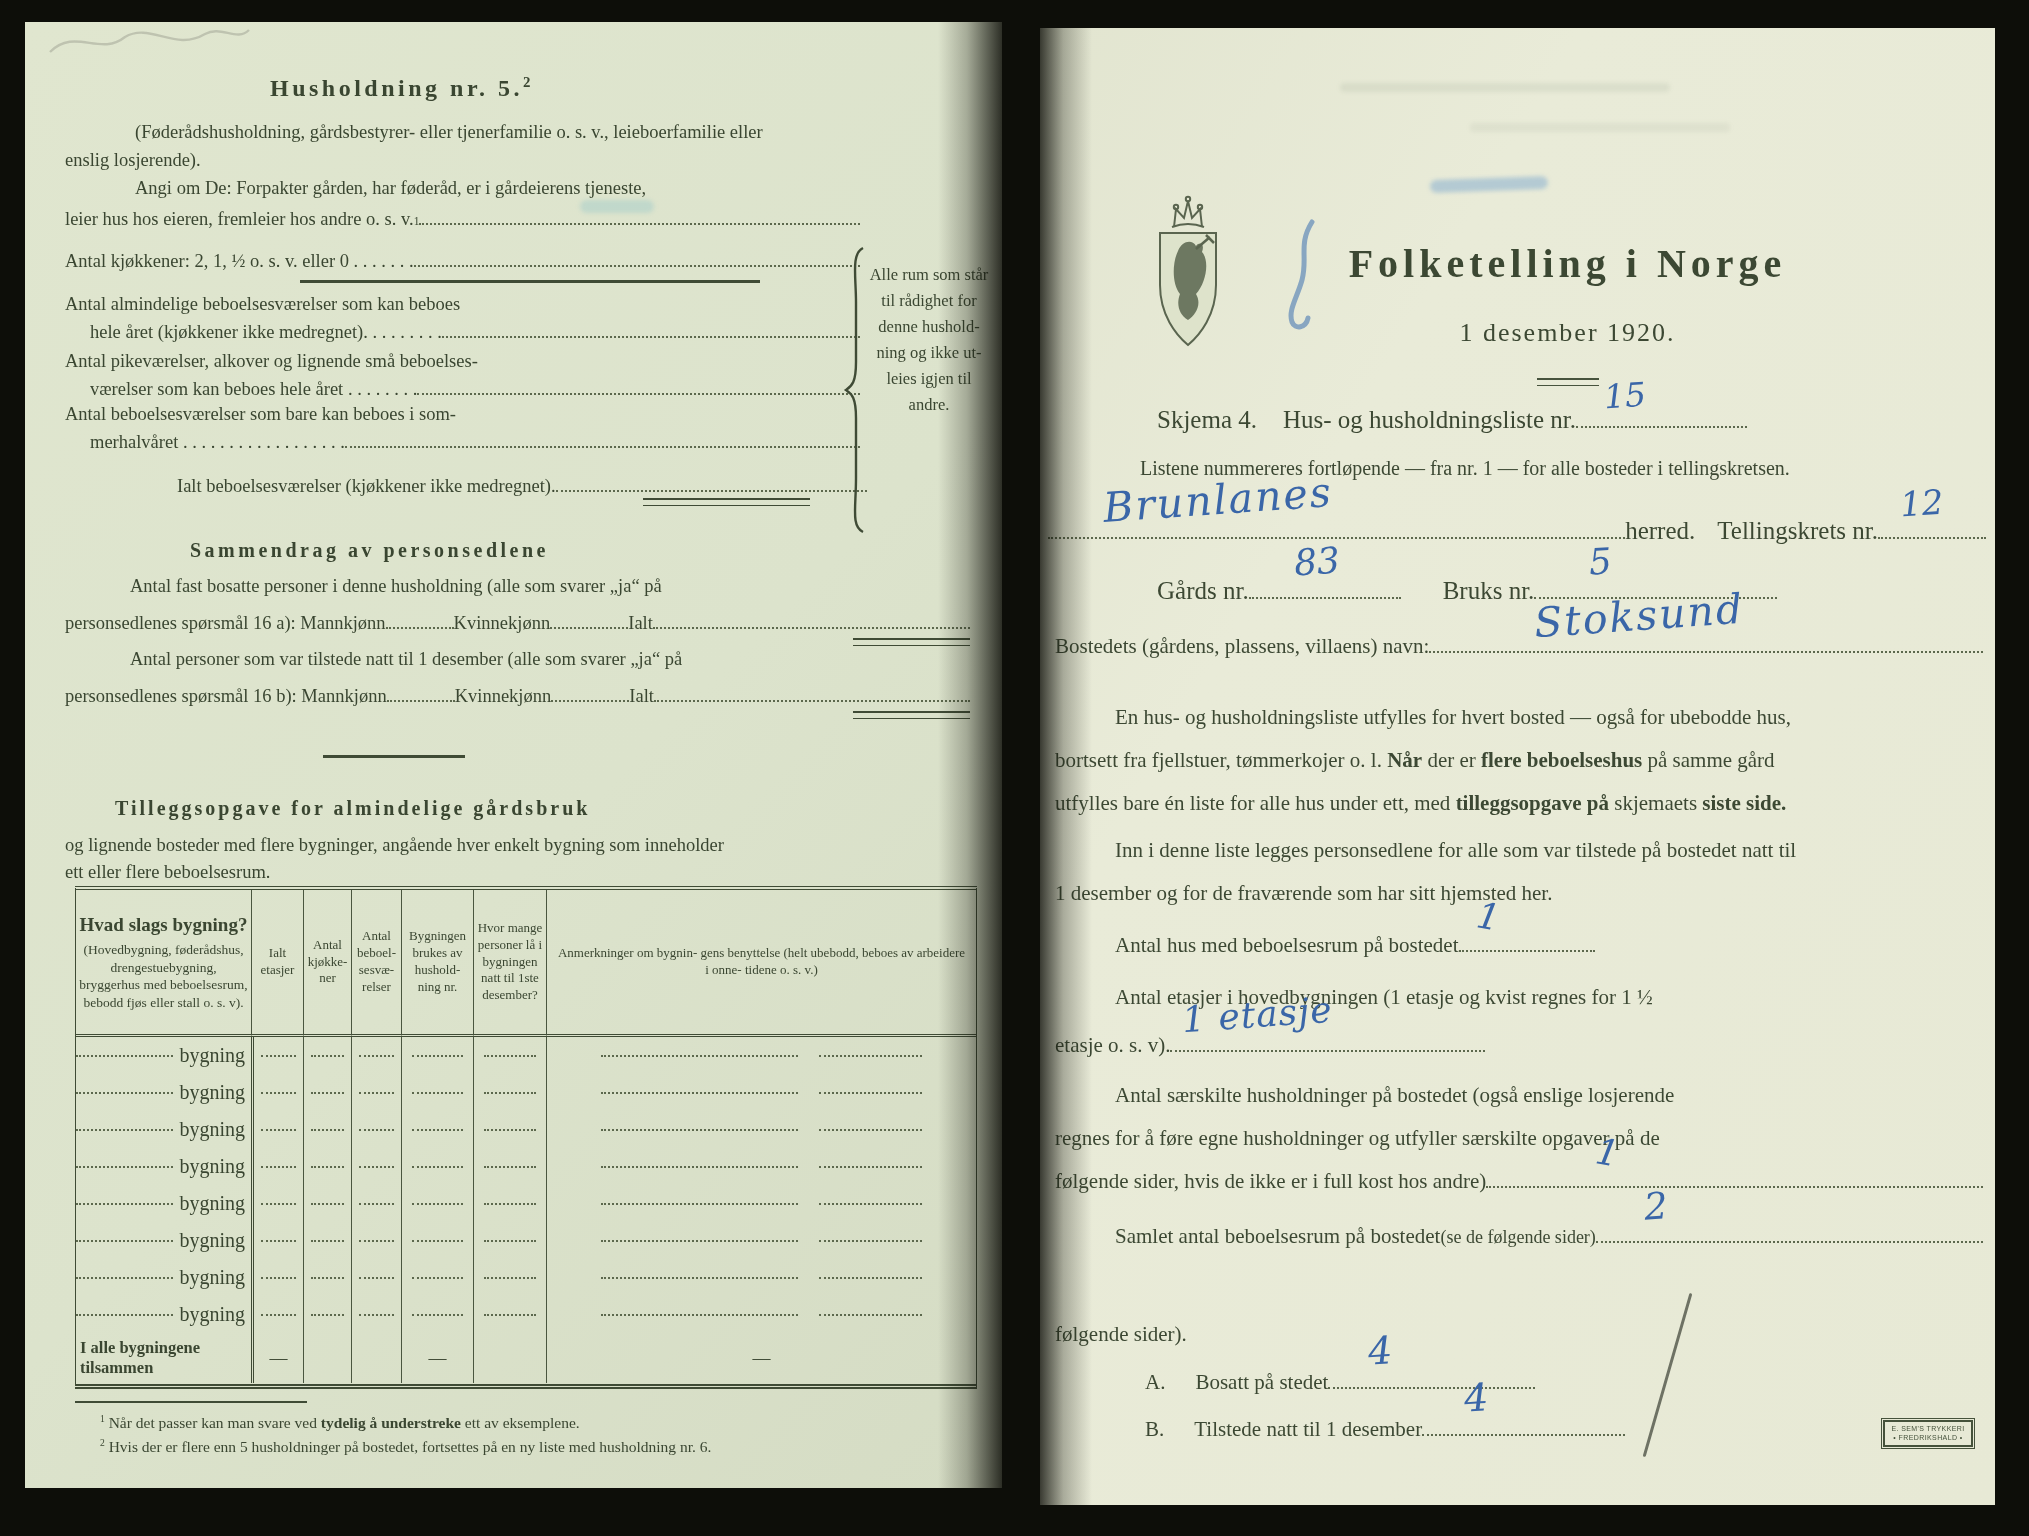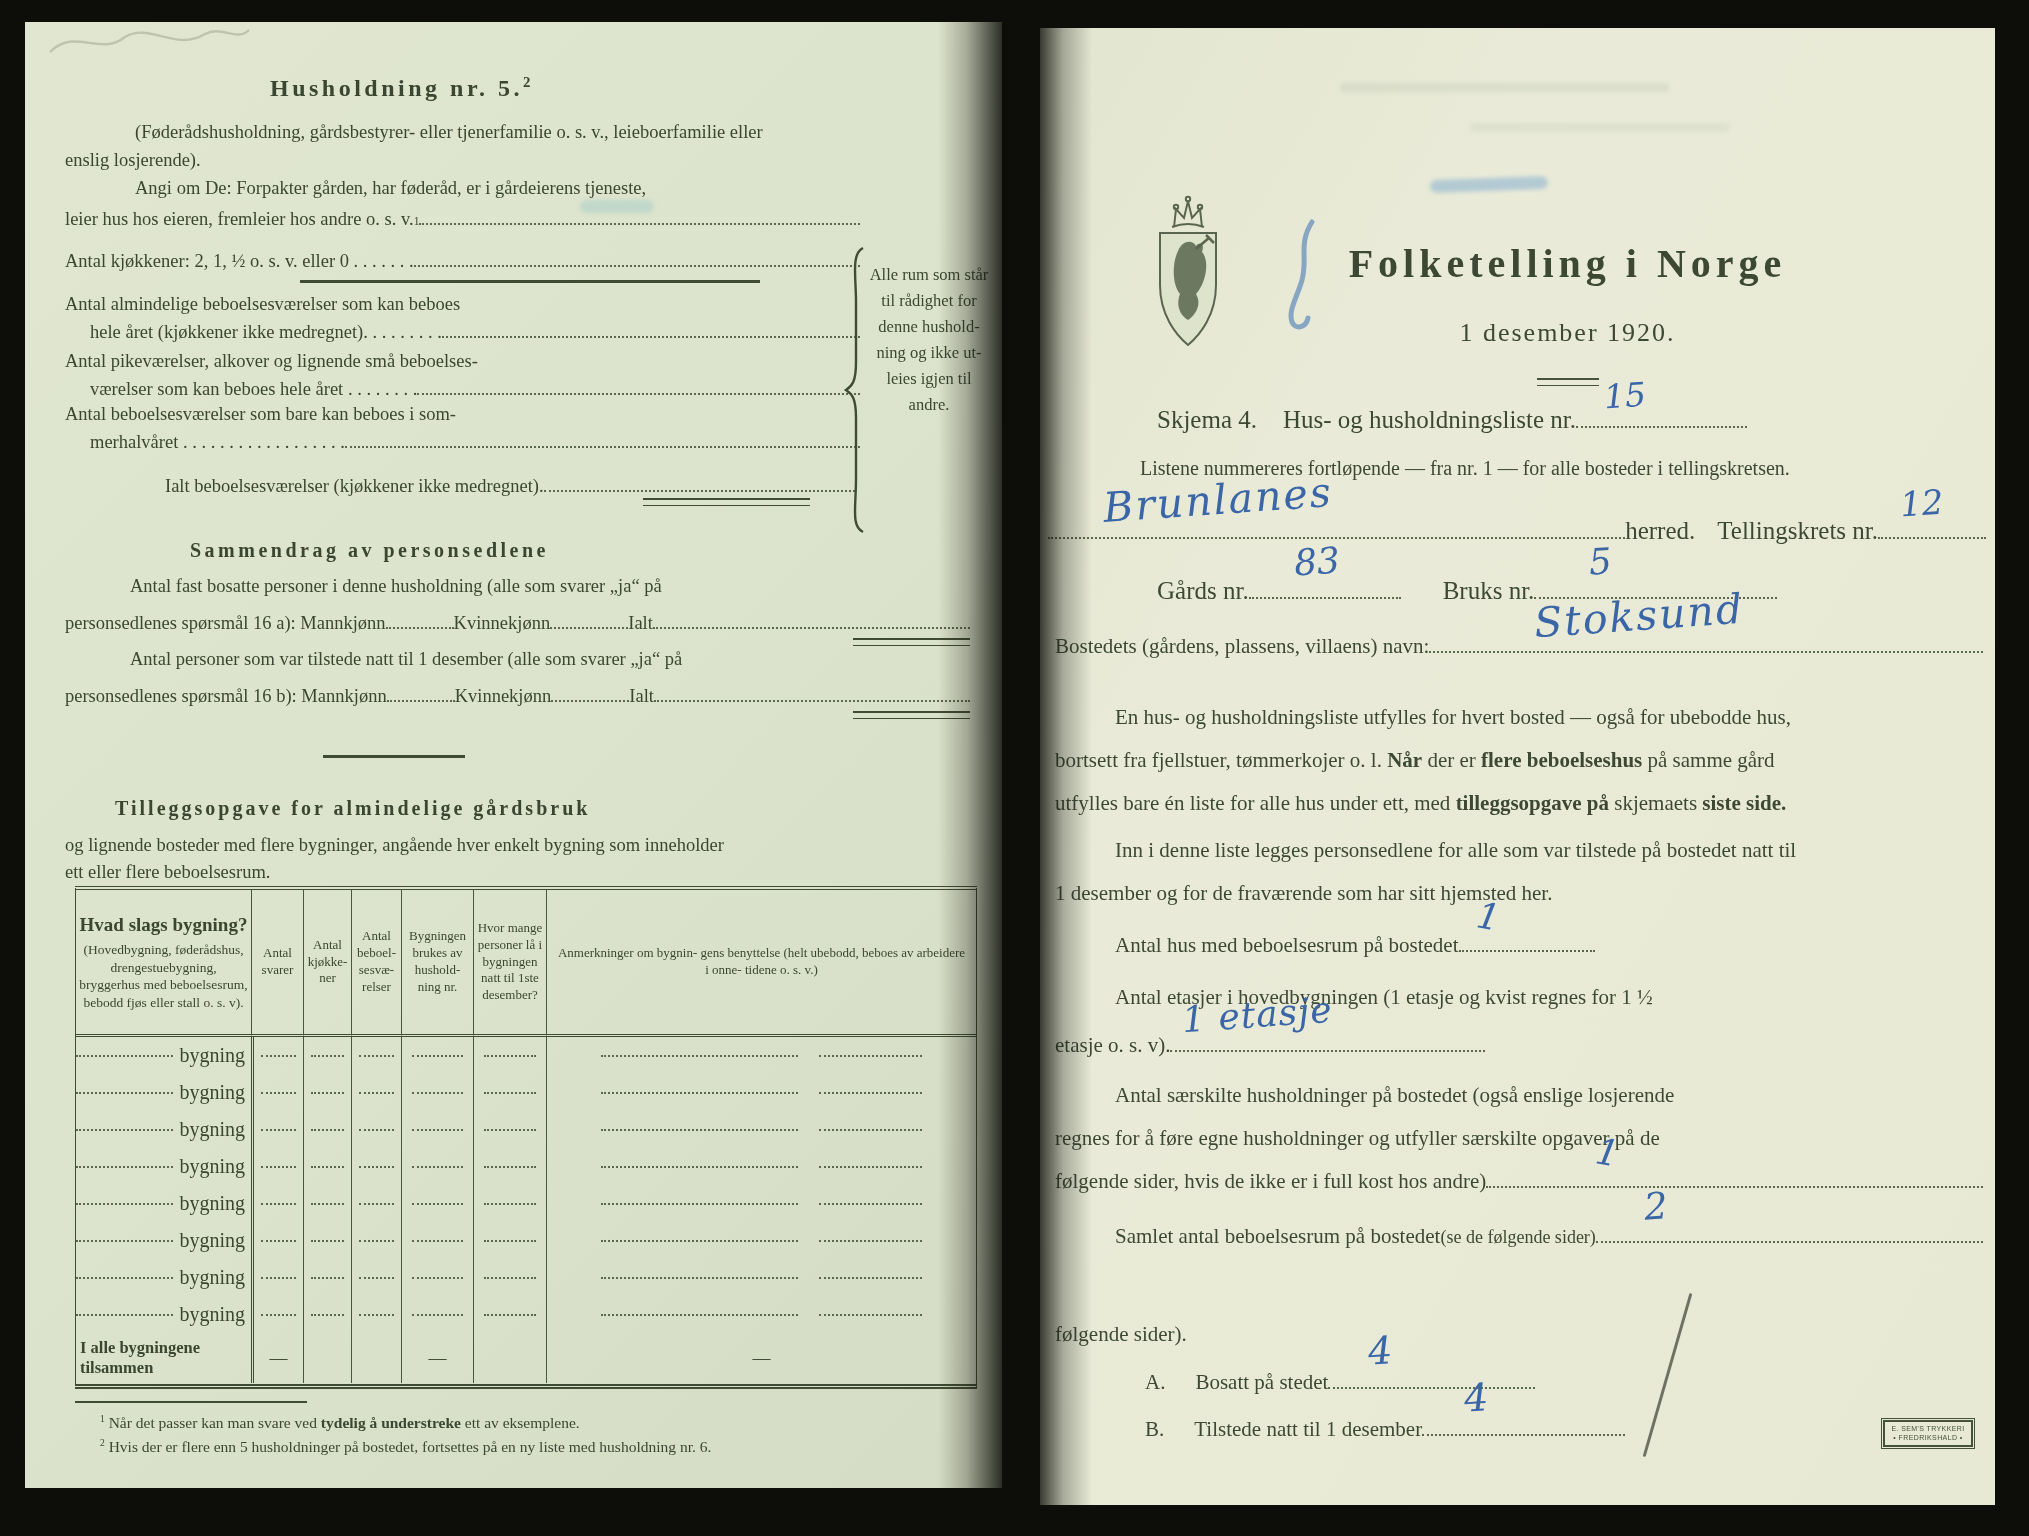--- a/index.html
+++ b/index.html
@@ -87,21 +87,21 @@
     <div class="ln" style="left:40px;top:328px;">Antal pikeværelser, alkover og lignende små beboelses-</div>
     <div class="ln flex" style="left:65px;top:356px;width:770px;">
       <span>værelser som kan beboes hele året . . . . . . . .</span>
         <span class="dots grow"></span>
     </div>
     <div class="ln" style="left:40px;top:381px;">Antal beboelsesværelser som bare kan beboes i som-</div>
     <div class="ln flex" style="left:65px;top:409px;width:770px;">
       <span>merhalvåret . . . . . . . . . . . . . . . . . .</span>
         <span class="dots grow"></span>
     </div>
-    <div class="ln flex" style="left:140px;top:453px;width:690px;">
+    <div class="ln flex" style="left:152px;top:453px;width:690px;">
       <span>Ialt beboelsesværelser (kjøkkener ikke medregnet).</span>
         <span class="dots grow"></span>
     </div>
     <div class="dblrule" style="left:618px;top:476px;width:167px;"></div>
 
     <svg style="position:absolute;left:818px;top:224px;" width="22" height="288" viewBox="0 0 22 288">
       <path d="M20 2 C8 8 13 30 13 56 L13 116 C13 136 9 140 3 144 C9 148 13 152 13 172 L13 232 C13 262 8 280 20 286" fill="none" stroke="#3f4b35" stroke-width="2.4"></path>
     </svg>
     <div style="position:absolute;left:844px;top:240px;width:120px;font-size:16.5px;line-height:26px;text-align:center;">Alle rum som står til rådighet for denne hushold­ning og ikke ut­leies igjen til andre.</div>
 
@@ -132,21 +132,21 @@
     <div class="ln" style="left:40px;top:812px;">og lignende bosteder med flere bygninger, angående hver enkelt bygning som inneholder</div>
     <div class="ln" style="left:40px;top:839px;">ett eller flere beboelsesrum.</div>
 
     <div id="bygg-table">
 
       <div class="tc th first" style="white-space:normal;">
         <div class="b" style="font-size:19px;margin-bottom:4px;">Hvad slags bygning?</div>
         <div style="font-size:13.5px;">(Hovedbygning, føderådshus, drengestuebygning, bryggerhus med beboelsesrum, bebodd fjøs eller stall o. s. v).</div>
       </div>
       <div class="tc th" style="white-space:normal;">
-          <span>Antal svarer</span>
+          <span>Ialt etasjer</span>
         </div>
       <div class="tc th" style="white-space:normal;">
           <span>Antal kjøkke- ner</span>
         </div>
       <div class="tc th" style="white-space:normal;">
           <span>Antal beboel- sesvæ- relser</span>
         </div>
       <div class="tc th" style="white-space:normal;">
           <span>Bygningen brukes av hushold- ning nr.</span>
         </div>

